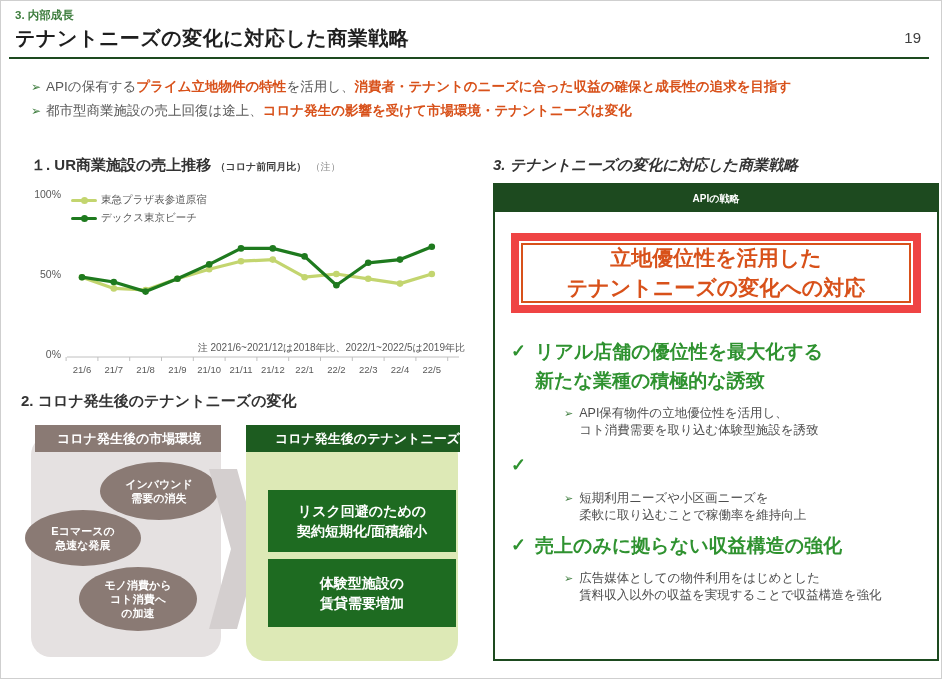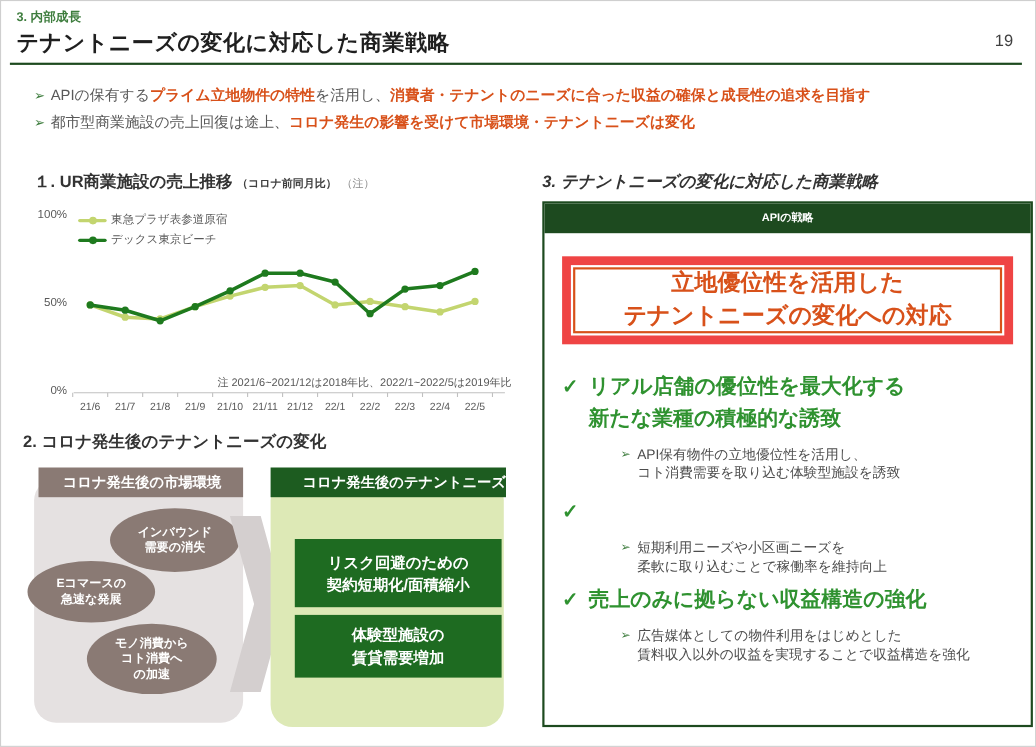--- a/index.html
+++ b/index.html
@@ -177,21 +177,21 @@
     <div class="factor pre" style="left:68px;top:146px;width:118px;height:64px;">モノ消費から
 コト消費へ
 の加速</div>
     <svg class="big-arrow" width="50" height="160" viewBox="0 0 50 160">
       <polygon points="0,0 28,0 50,80 28,160 0,160 22,80" fill="#d4cfcf"></polygon>
     </svg>
     <div class="needs-panel"></div>
     <div class="needs-header">コロナ発生後のテナントニーズ</div>
     <div class="need-box pre" style="top:57px;height:62px;">リスク回避のための
 契約短期化/面積縮小</div>
-    <div class="need-box pre" style="top:126px;height:57px;">体験型施設の
+    <div class="need-box pre" style="top:126px;height:68px;">体験型施設の
 賃貸需要増加</div>
   </div>
 
   <div class="sec-h" style="left:492px;top:155px;font-style:italic;">
     <span>3. テナントニーズの変化に対応した商業戦略</span>
   </div>
 
   <div class="strategy-box">
     <div class="strategy-header">APIの戦略</div>
     <div class="hl-outer">

